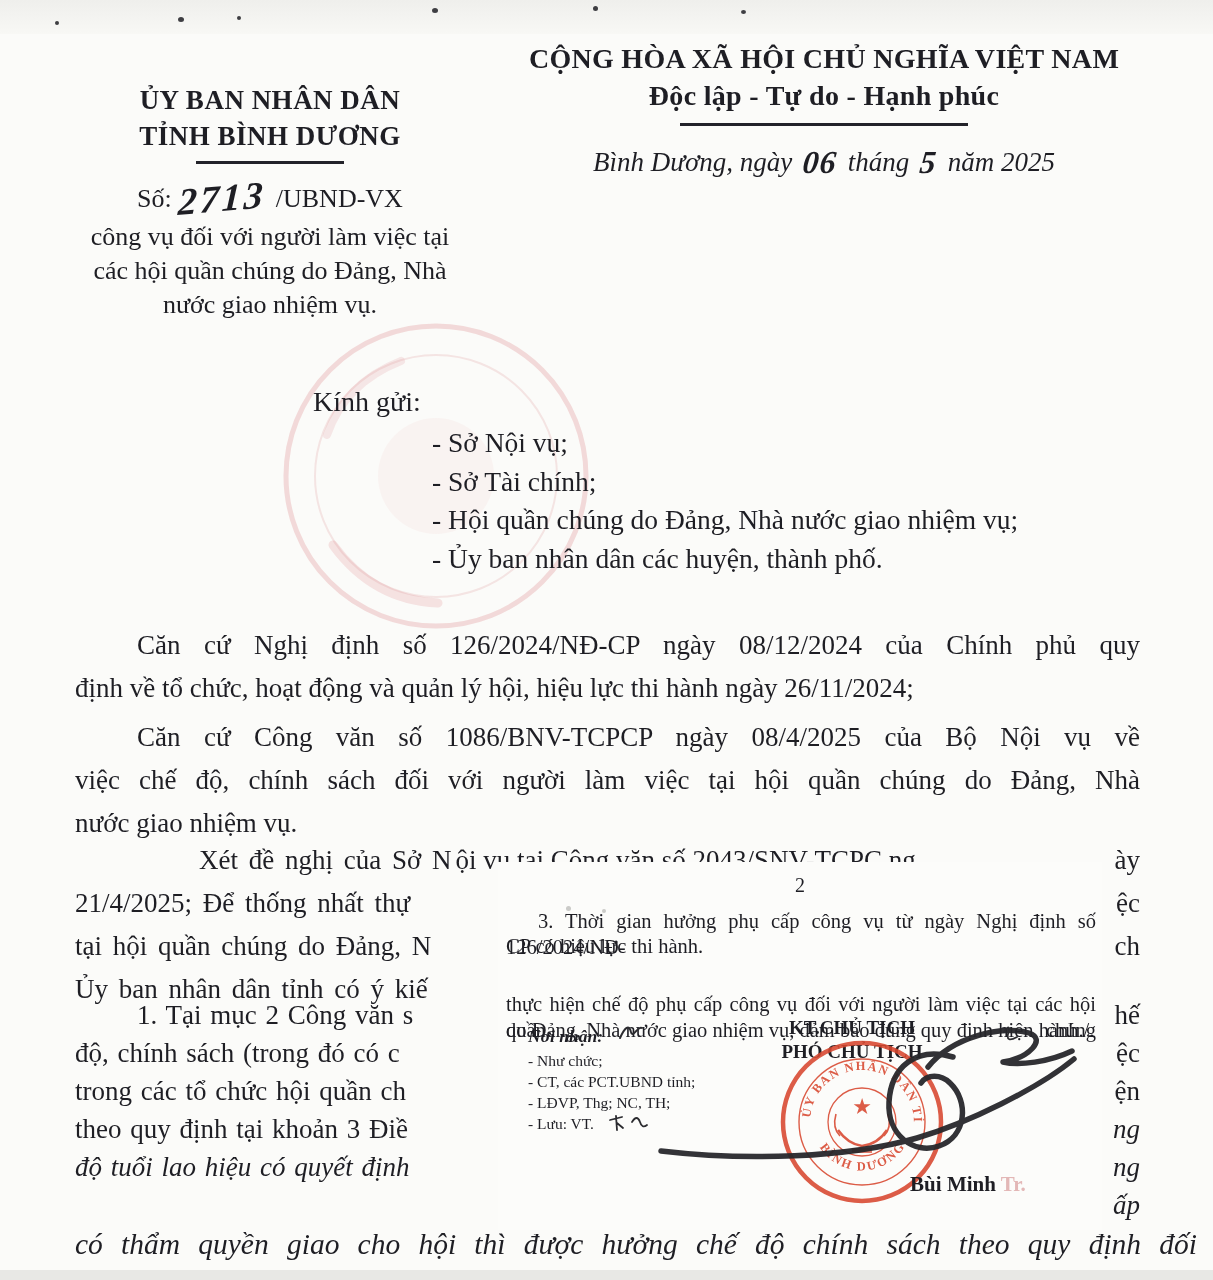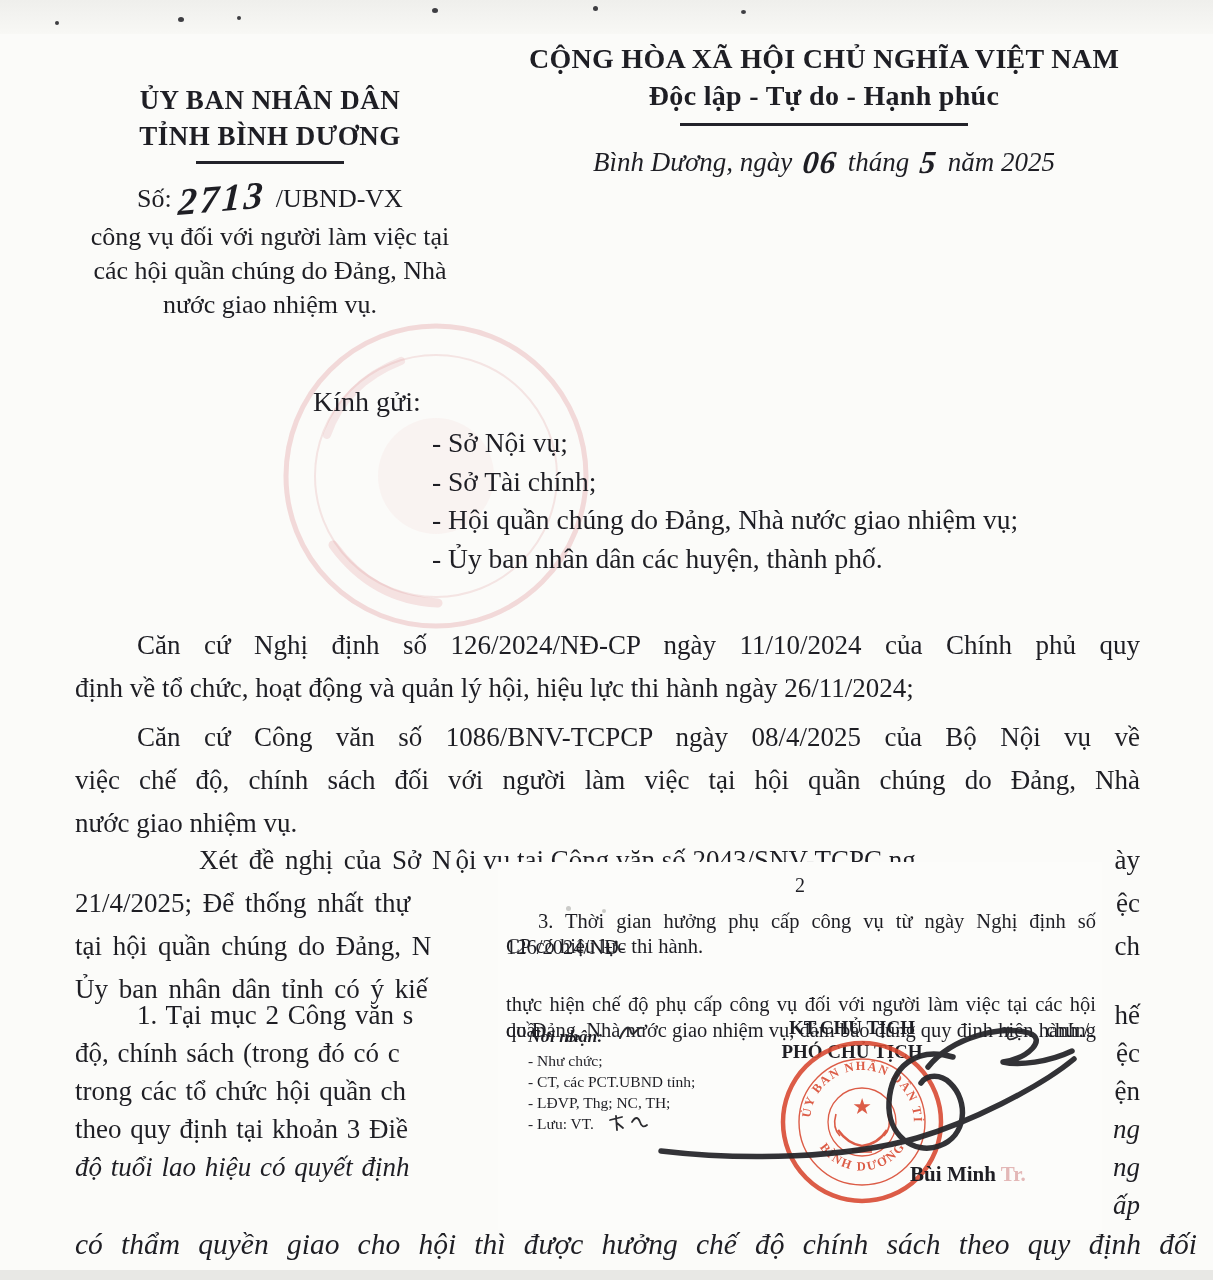--- a/index.html
+++ b/index.html
@@ -48,21 +48,21 @@
     text-align:justify;text-align-last:justify;}
   
   .page2{left:498px;top:862px;width:604px;height:368px;background:#fcfcfa;}
   .p2num{left:0;top:12px;width:604px;text-align:center;font-size:20px;}
   .p2t{left:8px;width:590px;font-size:20.5px;line-height:26px;}
   .p2just{text-align:justify;text-align-last:justify;}
   .p2ind{text-indent:32px;}
   .noinhan{left:30px;top:164px;font-size:17.5px;font-weight:bold;font-style:italic;}
   .p2list{left:30px;top:188px;font-size:15.5px;line-height:21px;white-space:nowrap;}
   .sigtitle{left:239px;width:230px;text-align:center;font-weight:bold;font-size:19px;}
-  .signer{left:360px;top:300px;width:220px;text-align:center;font-size:21px;font-weight:bold;white-space:nowrap;}
+  .signer{left:360px;top:310px;width:220px;text-align:center;font-size:21px;font-weight:bold;white-space:nowrap;}
   .fade{color:rgba(205,125,125,.55);}
   .ghostdot{background:#9a9a96;border-radius:50%;opacity:.5;}
   svg{display:block;}
 </style>
 </head>
 <body>
 
 <div class="page">
 
   <div class="abs topband"></div>
@@ -110,21 +110,21 @@
 
   <div class="abs kinhgui">Kính gửi:</div>
   <div class="abs recips">
     <div>- Sở Nội vụ;</div>
     <div>- Sở Tài chính;</div>
     <div>- Hội quần chúng do Đảng, Nhà nước giao nhiệm vụ;</div>
     <div>- Ủy ban nhân dân các huyện, thành phố.</div>
   </div>
 
   <div class="abs pcol" style="top:630px;">
-    <div class="jl indent">Căn cứ Nghị định số 126/2024/NĐ-CP ngày 11/10/2024 của Chính phủ quy</div>
+    <div class="jl indent">Căn cứ Nghị định số 126/2024/NĐ-CP ngày 08/12/2024 của Chính phủ quy</div>
     <div class="nl">định về tổ chức, hoạt động và quản lý hội, hiệu lực thi hành ngày 26/11/2024;</div>
   </div>
 
   <div class="abs pcol" style="top:722px;">
     <div class="jl indent">Căn cứ Công văn số 1086/BNV-TCPCP ngày 08/4/2025 của Bộ Nội vụ về</div>
     <div class="jl">việc chế độ, chính sách đối với người làm việc tại hội quần chúng do Đảng, Nhà</div>
     <div class="nl">nước giao nhiệm vụ.</div>
   </div>
 
   <div class="abs pcol" style="top:845px;">

